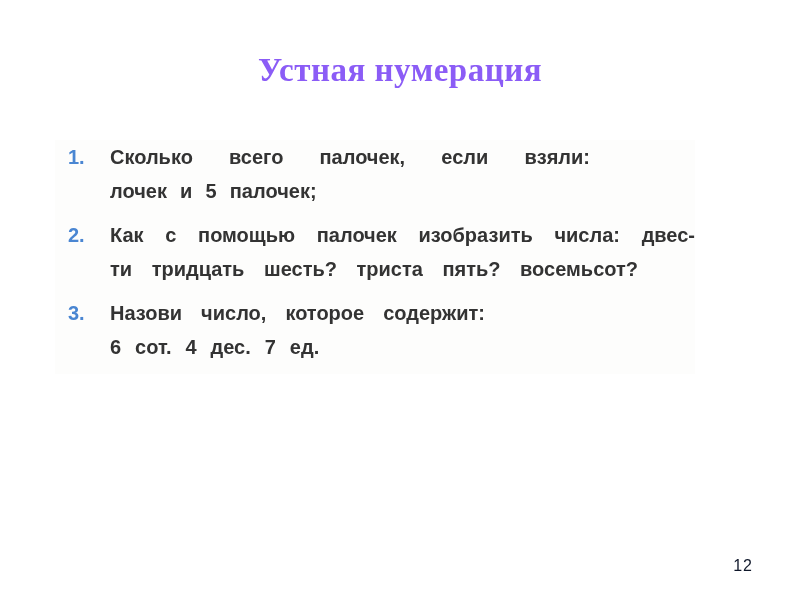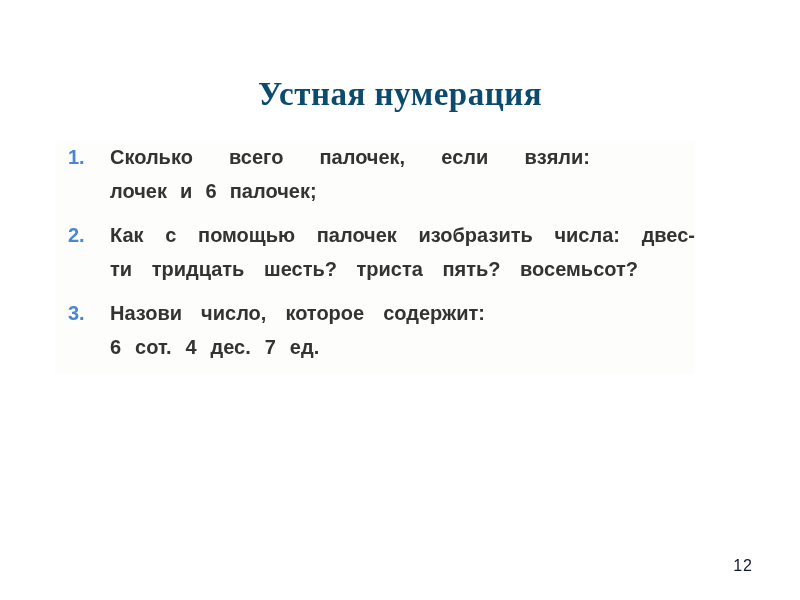--- a/index.html
+++ b/index.html
@@ -13,23 +13,22 @@
   }
   .title {
     position: absolute;
     top: 52px;
     left: 0;
     width: 100%;
     text-align: center;
     font-family: "Liberation Serif", serif;
     font-weight: bold;
     font-size: 33px;
-    color: #0c4a6e;
+    color: #8b5cf6;
     letter-spacing: 0.5px;
-    margin-top: 24px;
   }
   .scan {
     position: absolute;
     left: 55px;
     top: 140px;
     width: 640px;
     background: #fdfdfc;
     color: #333333;
     font-size: 20px;
     font-weight: bold;
@@ -77,21 +76,21 @@
 <div class="slide">
 
   <div class="title">Устная нумерация</div>
 
   <div class="scan">
 
     <div class="problem">
       <div class="num">1.</div>
       <div class="pbody">
         <div class="line jl" style="--pr:105px">Сколько всего палочек, если взяли:</div>
-        <div class="line ws">лочек и 6 палочек;</div>
+        <div class="line ws">лочек и 5 палочек;</div>
       </div>
     </div>
 
     <div class="problem">
       <div class="num">2.</div>
       <div class="pbody">
         <div class="line jl" style="--pr:0px">Как с помощью палочек изобразить числа: двес-</div>
         <div class="line jl" style="--pr:57px">ти тридцать шесть? триста пять? восемьсот?</div>
       </div>
     </div>

